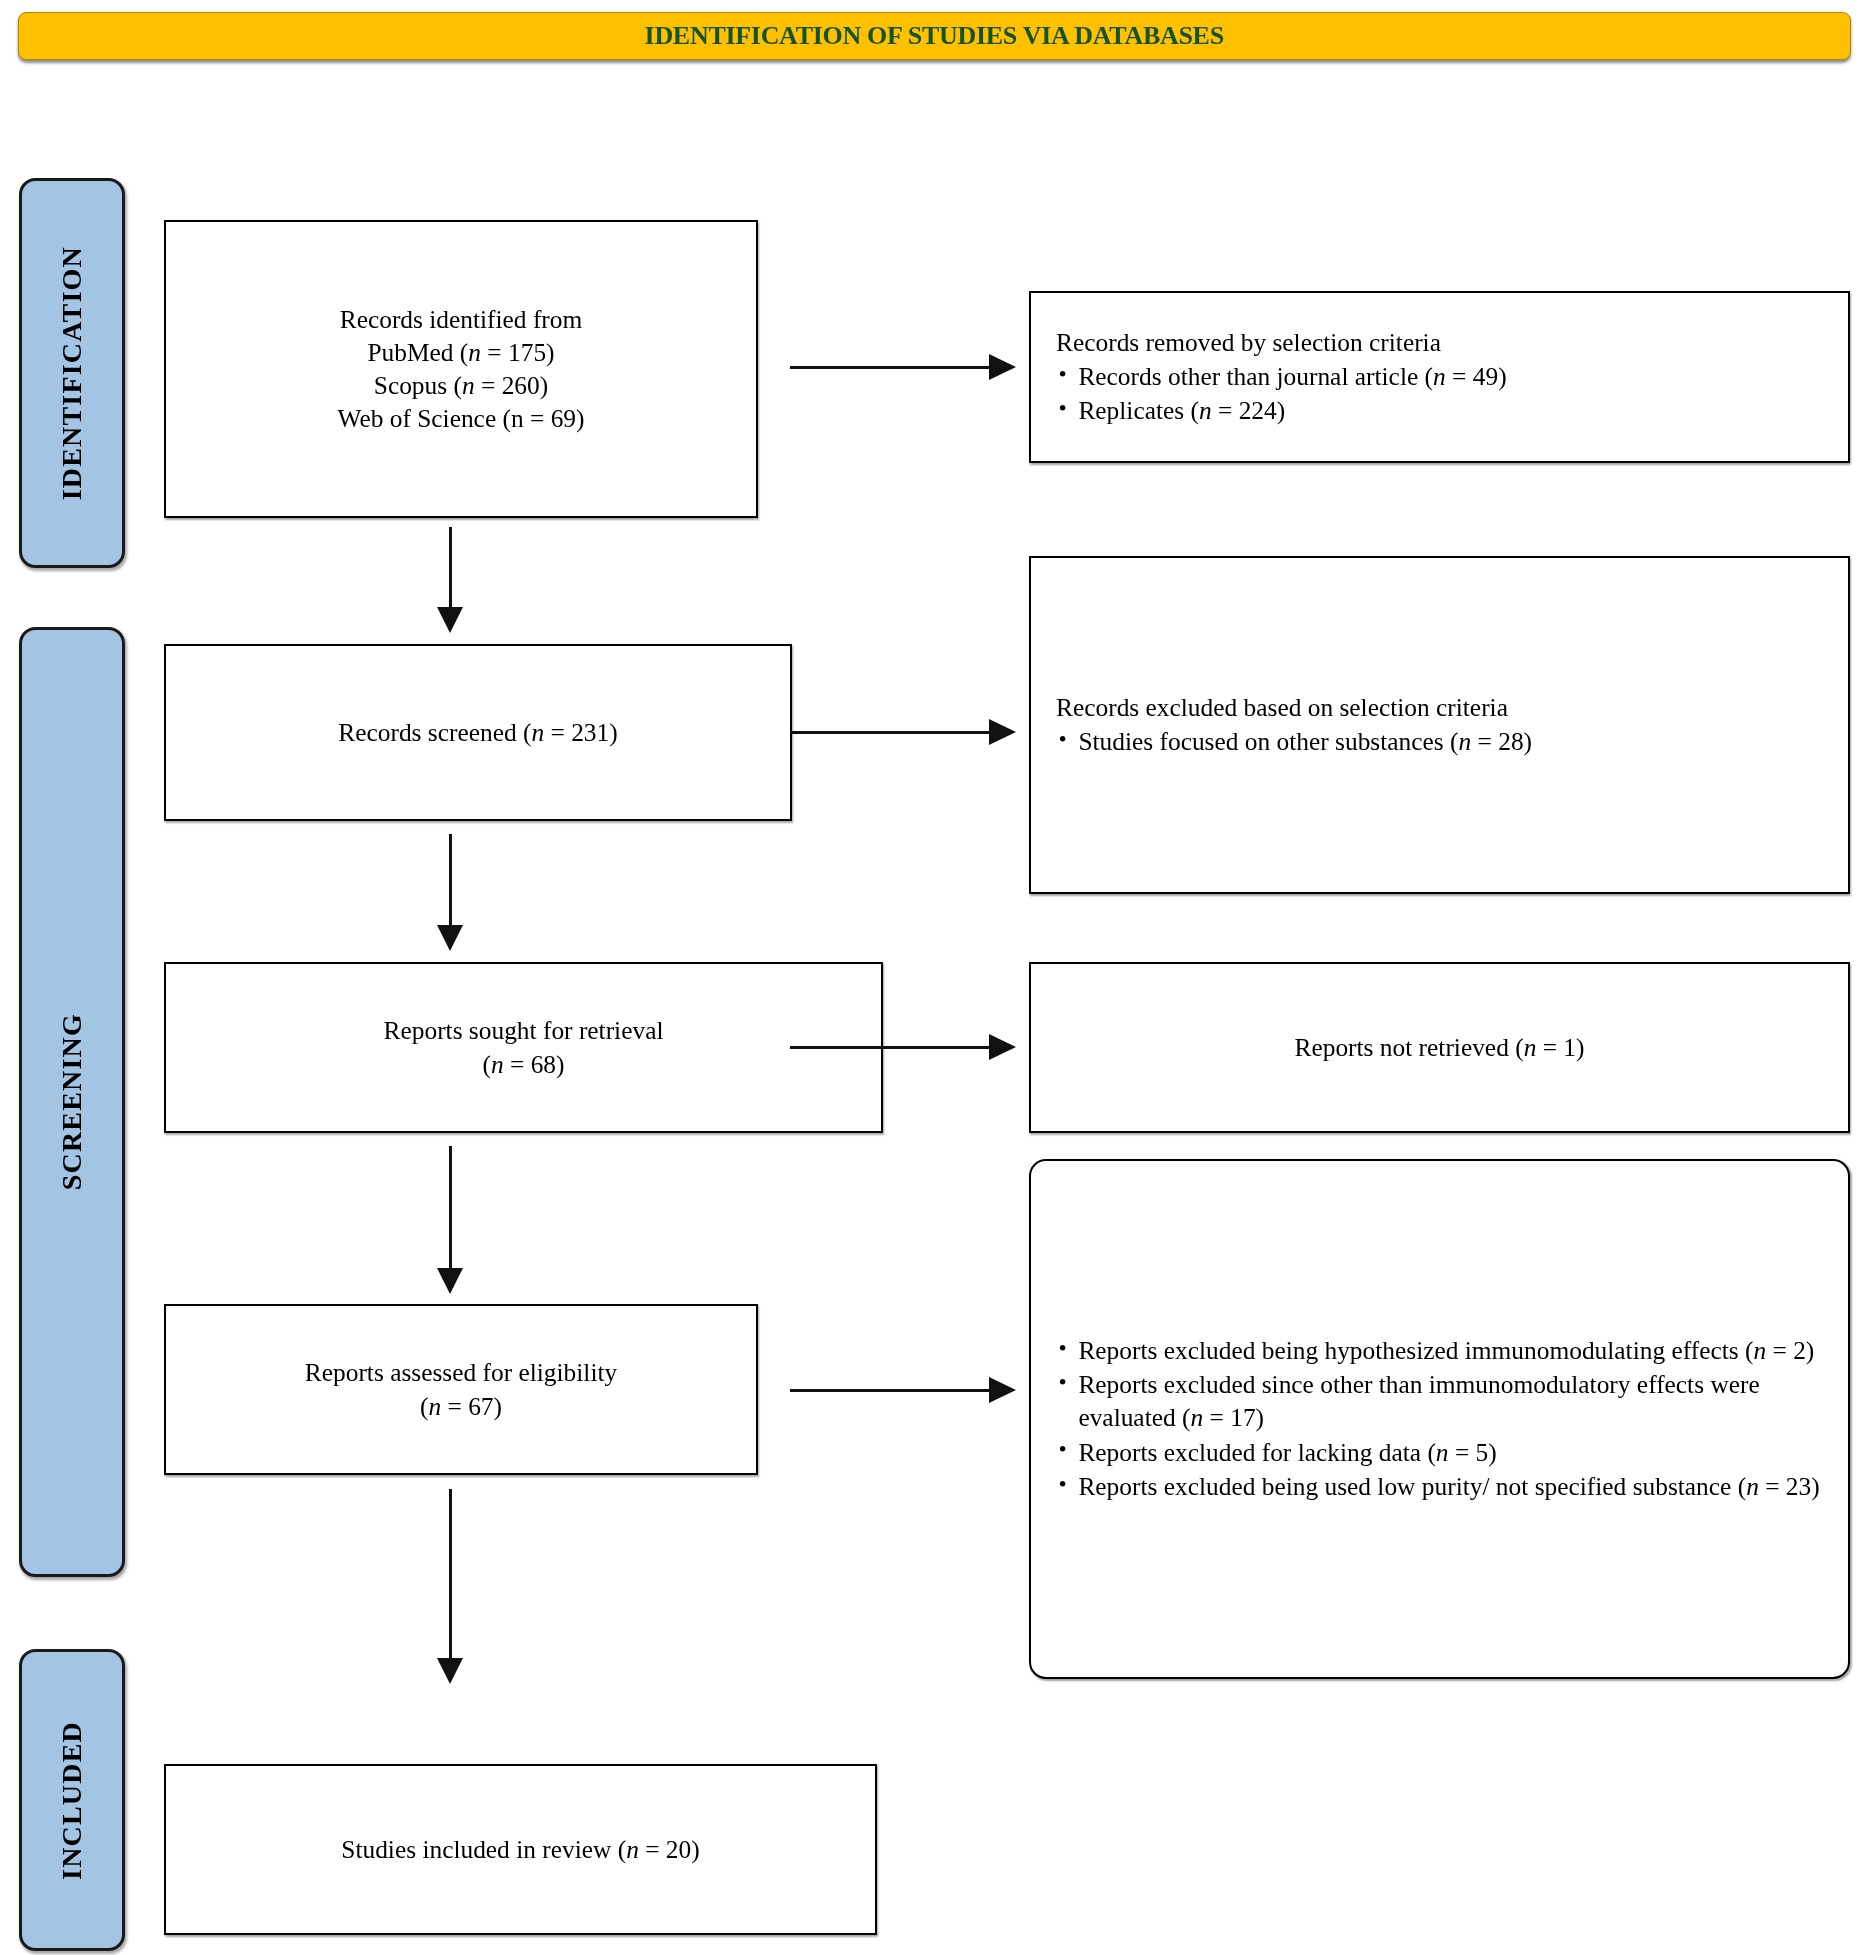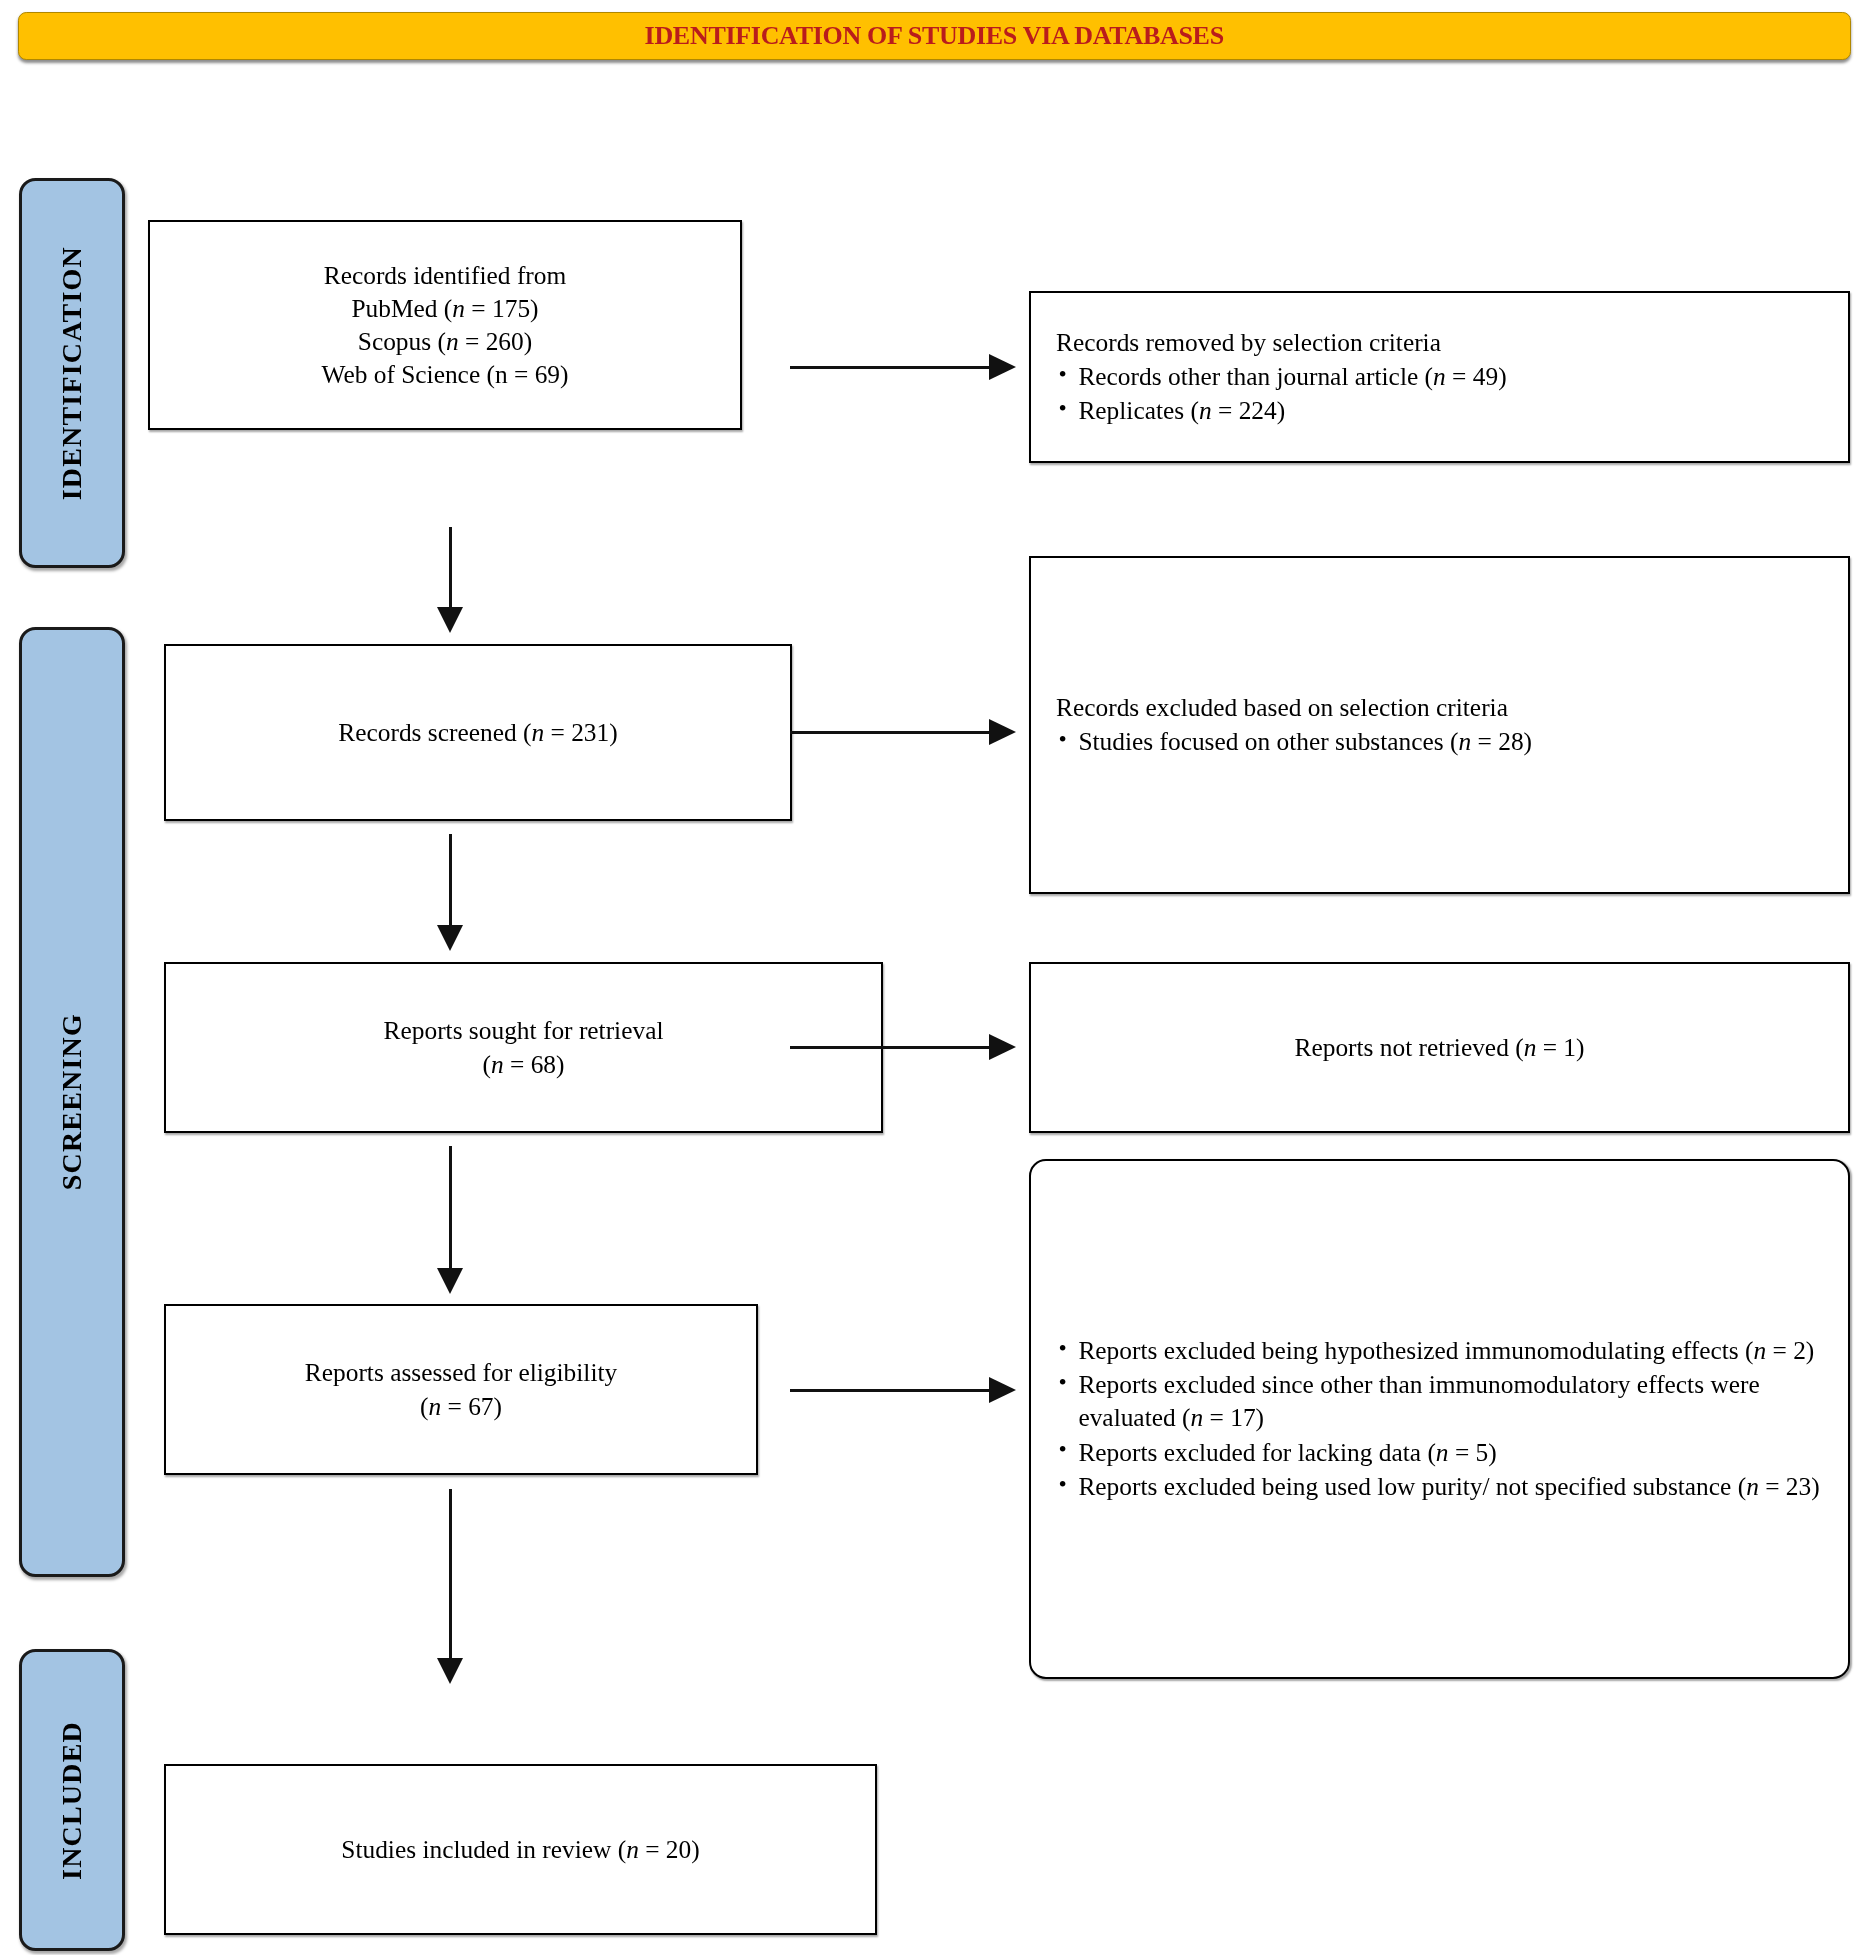--- a/index.html
+++ b/index.html
@@ -22,21 +22,21 @@
     background: #FFC000;
     border-radius: 8.3px;
     border: 0.6px solid #b08700;
     box-shadow: 0 2.4px 3px rgba(0,0,0,0.45);
     display: flex; align-items: center; justify-content: center;
   }
   .header-title {
     font-size: 26px;
     font-weight: bold;
     letter-spacing: -0.3px;
-    color: #b91c1c;
+    color: #14532d;
     white-space: nowrap;
   }
 
   
   .stage-bar {
     position: absolute;
     left: 19px;
     width: 106px;
     background: #A3C4E3;
     border: 3px solid #1a1a1a;
@@ -89,21 +89,21 @@
     content: "\2022";
     position: absolute;
     left: 2.4px; top: -1.2px;
     font-size: 23.6px;
     line-height: 1.30;
   }
 
   em.nvar { font-style: italic; }
 
   
-  #box-identified       { left: 148px; top: 220px;  width: 594px; height: 210px; }
+  #box-identified       { left: 164px; top: 220px;  width: 594px; height: 298px; }
   #box-screened         { left: 164px; top: 644px; width: 628px; height: 177px; }
   #box-sought           { left: 164px; top: 962px; width: 719px; height: 171px; }
   #box-assessed         { left: 164px; top: 1304px; width: 594px; height: 171px; }
   #box-included         { left: 164px; top: 1764px; width: 713px; height: 171px; }
 
   
   #box-removed          { left: 1029px; top: 291px;  width: 821px; height: 172px; }
   #box-excluded-screen  { left: 1029px; top: 556px;  width: 821px; height: 338px; }
   #box-not-retrieved    { left: 1029px; top: 962px; width: 821px; height: 171px; }
   #box-excluded-elig    { left: 1029px; top: 1159px; width: 821px; height: 520px; border-radius: 17px; }

